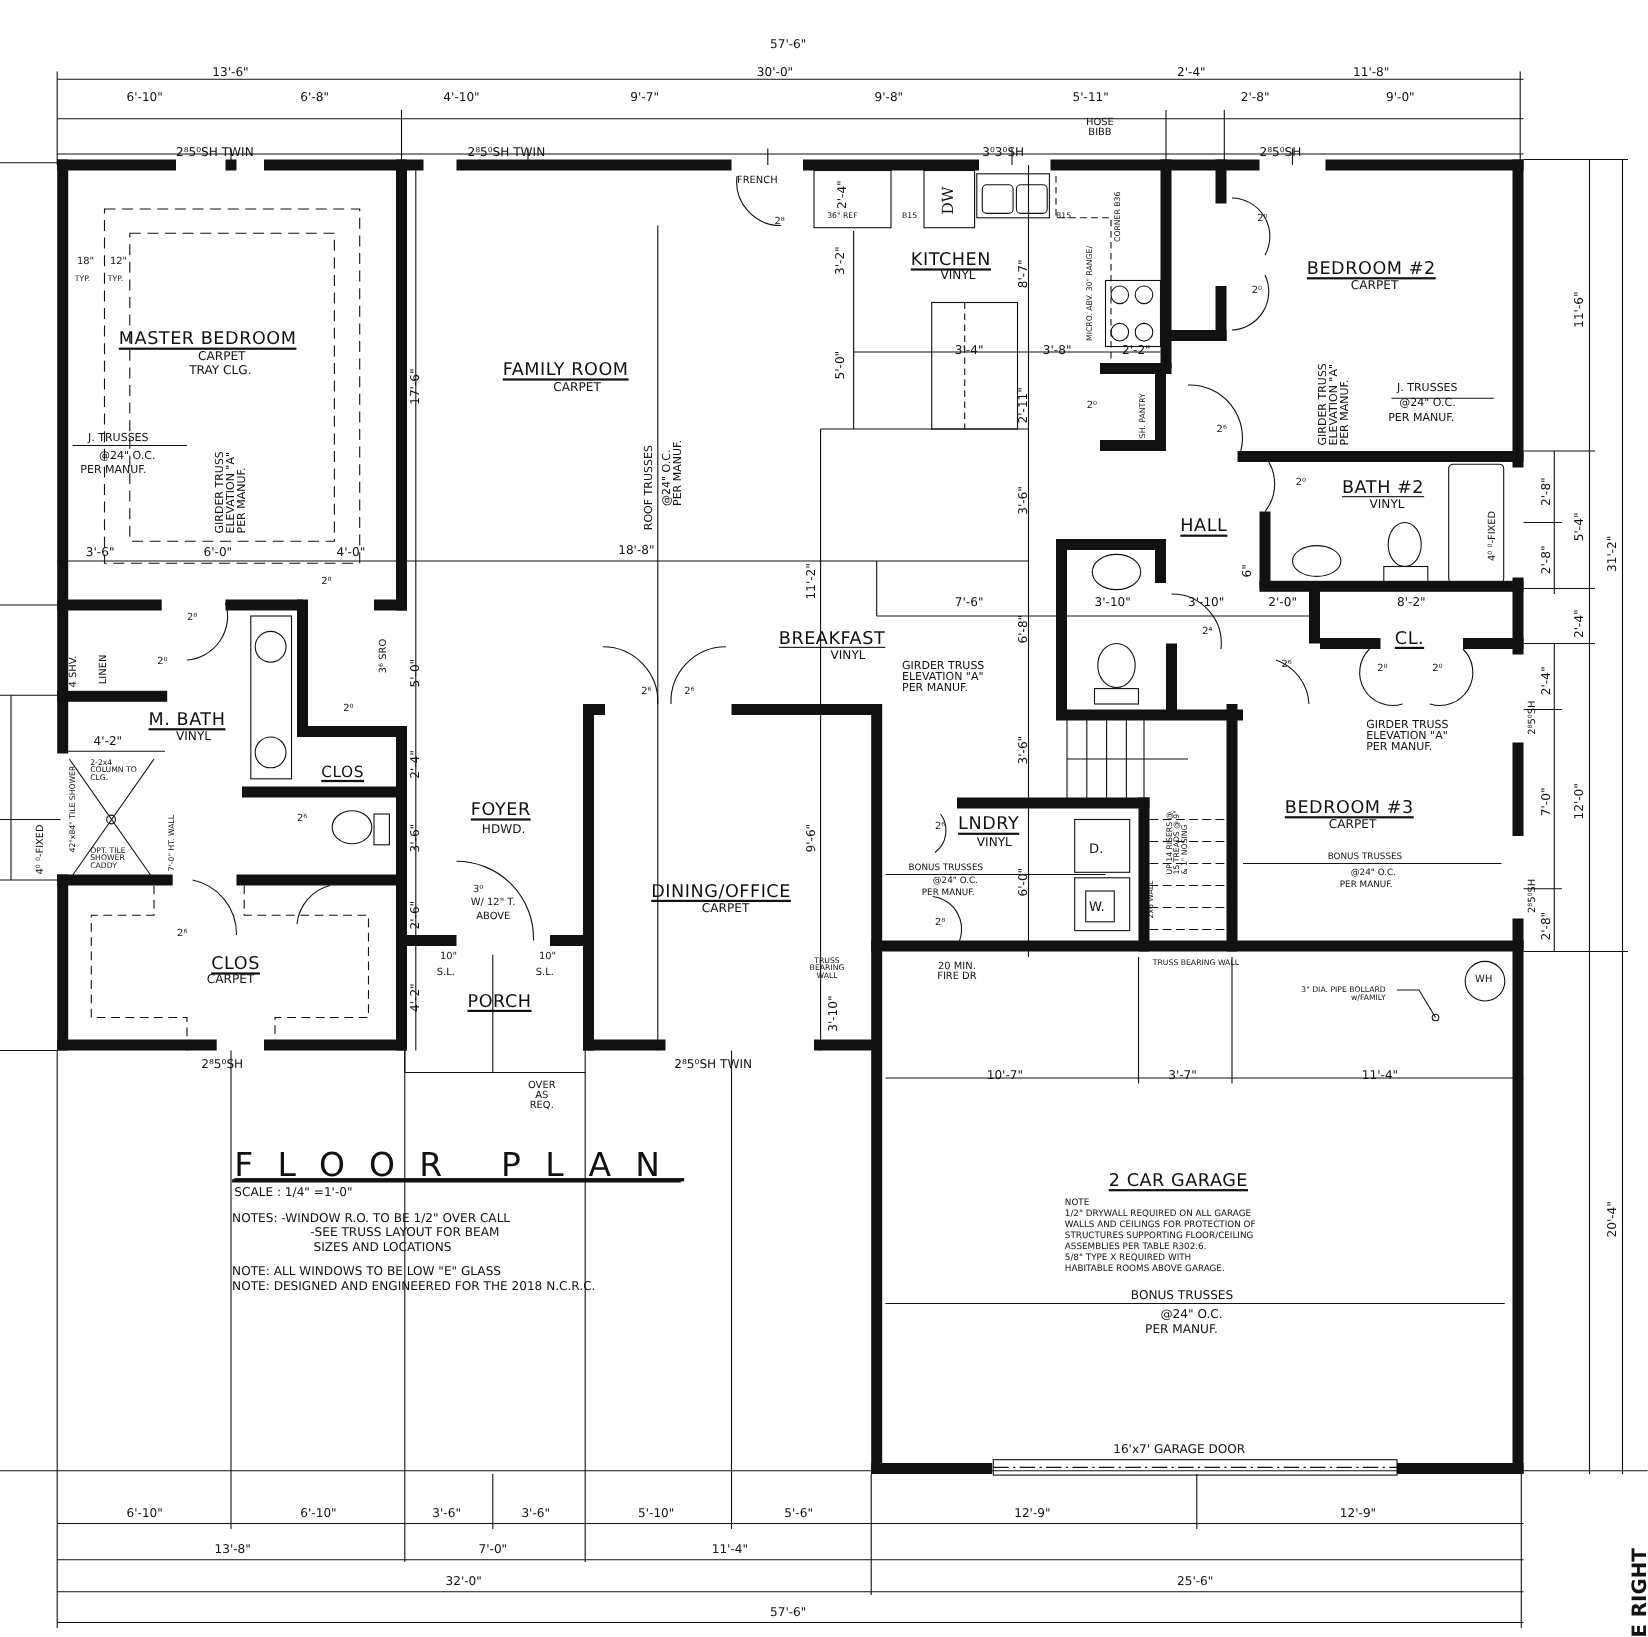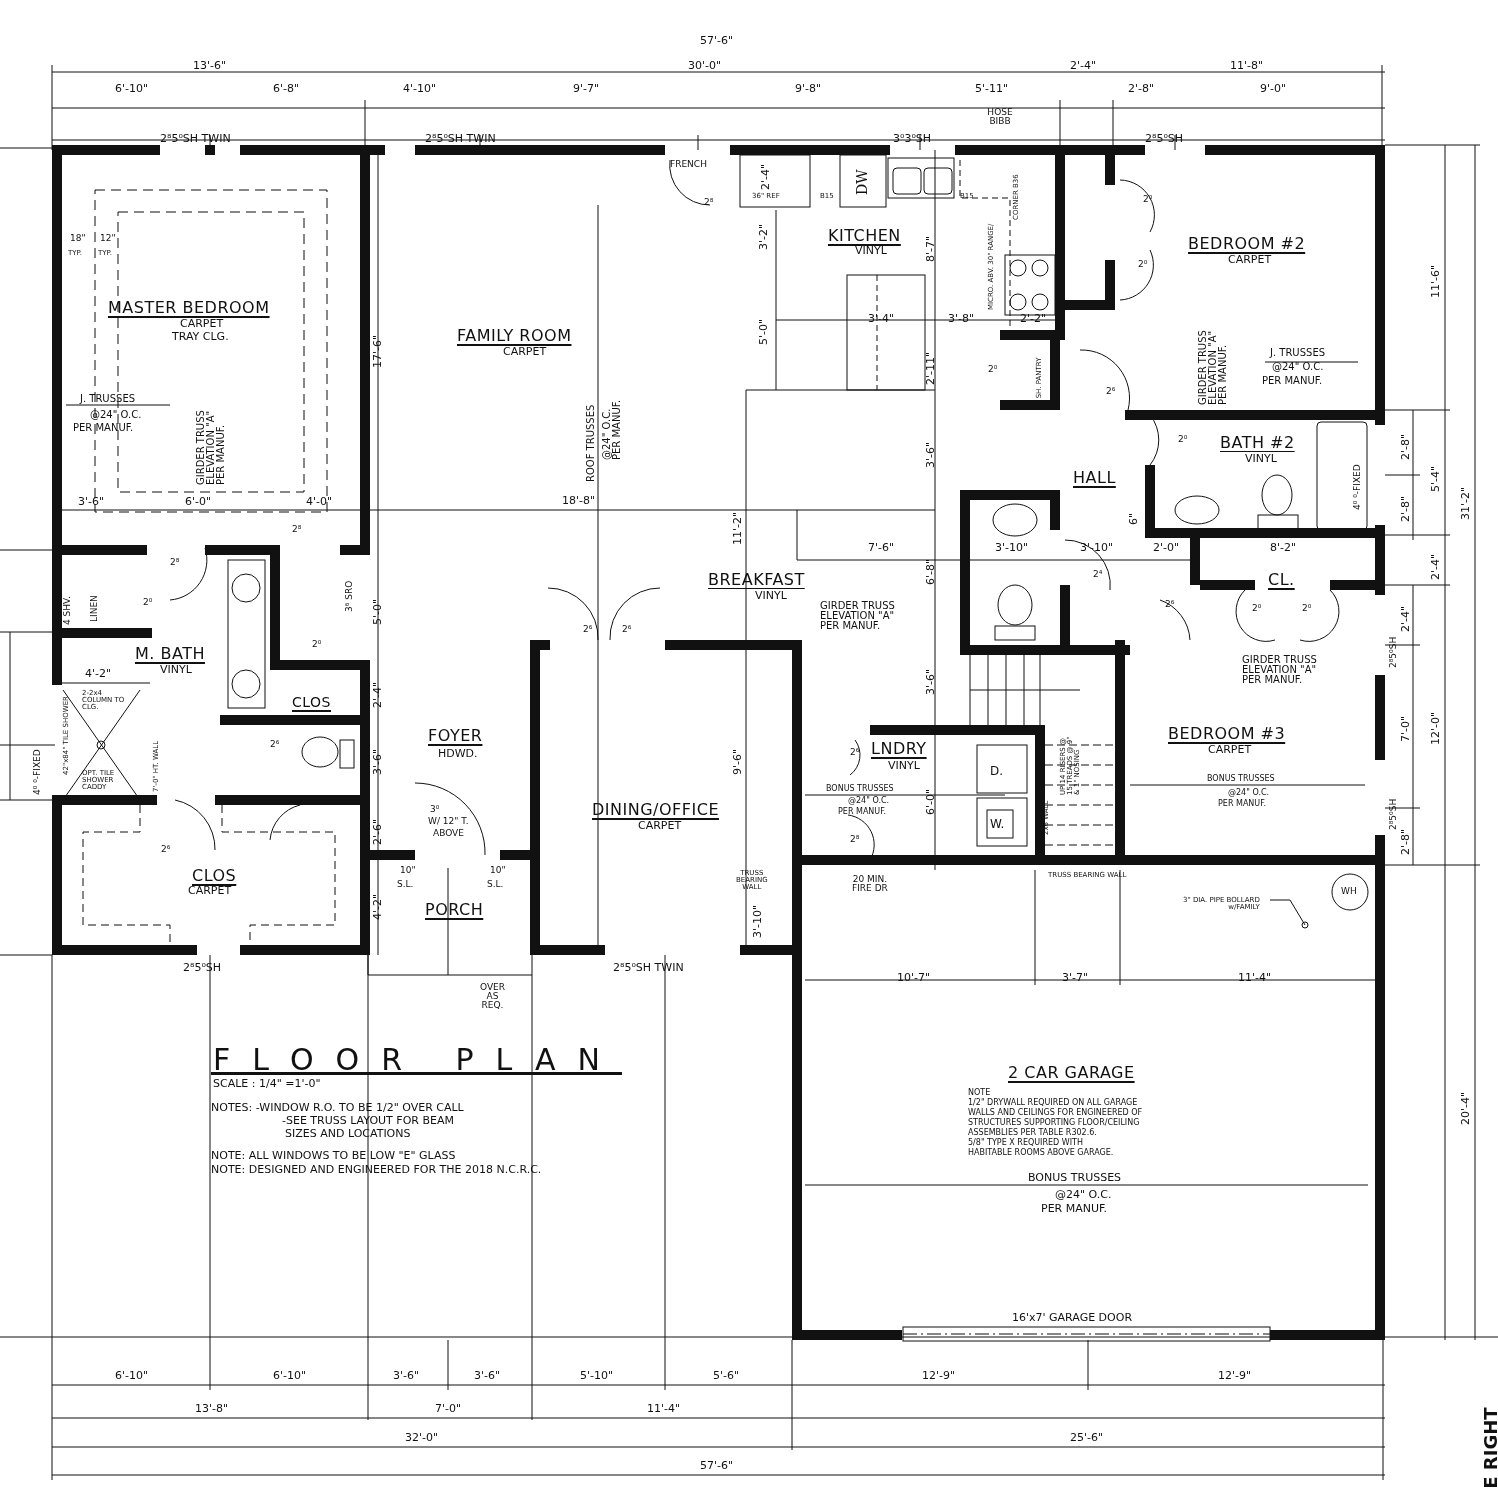--- a/index.html
+++ b/index.html
@@ -424,21 +424,21 @@
 
 <div class="t dim" style="left:897px;top:972px;">10'-7"</div>
 <div class="t dim" style="left:1062px;top:972px;">3'-7"</div>
 <div class="t dim" style="left:1238px;top:972px;">11'-4"</div>
 <div class="t dim" style="left:1341px;top:887px;font-size:9px;">WH</div>
 <div class="t small" style="left:1183px;top:897px;text-align:right;font-size:7px;"><span>3" DIA. PIPE BOLLARD</span><br><span>w/FAMILY</span></div>
 <div class="t room" style="left:1008px;top:1065px;">2 CAR GARAGE</div>
 <div class="t note" style="left:968px;top:1088px;width:240px;font-size:8px;line-height:10px;">
   <div>NOTE</div>
   <div>1/2" DRYWALL REQUIRED ON ALL GARAGE</div>
-  <div>WALLS AND CEILINGS FOR ENGINEERED OF</div>
+  <div>WALLS AND CEILINGS FOR PROTECTION OF</div>
   <div>STRUCTURES SUPPORTING FLOOR/CEILING</div>
   <div>ASSEMBLIES PER TABLE R302.6.</div>
   <div>5/8" TYPE X REQUIRED WITH</div>
   <div>HABITABLE ROOMS ABOVE GARAGE.</div>
 </div>
 <div class="t note" style="left:1028px;top:1172px;font-size:11px;">BONUS TRUSSES</div>
 <div class="t note" style="left:1055px;top:1189px;font-size:11px;">@24" O.C.</div>
 <div class="t note" style="left:1041px;top:1203px;font-size:11px;">PER MANUF.</div>
 <div class="t dim" style="left:1012px;top:1312px;">16'x7' GARAGE DOOR</div>
 

